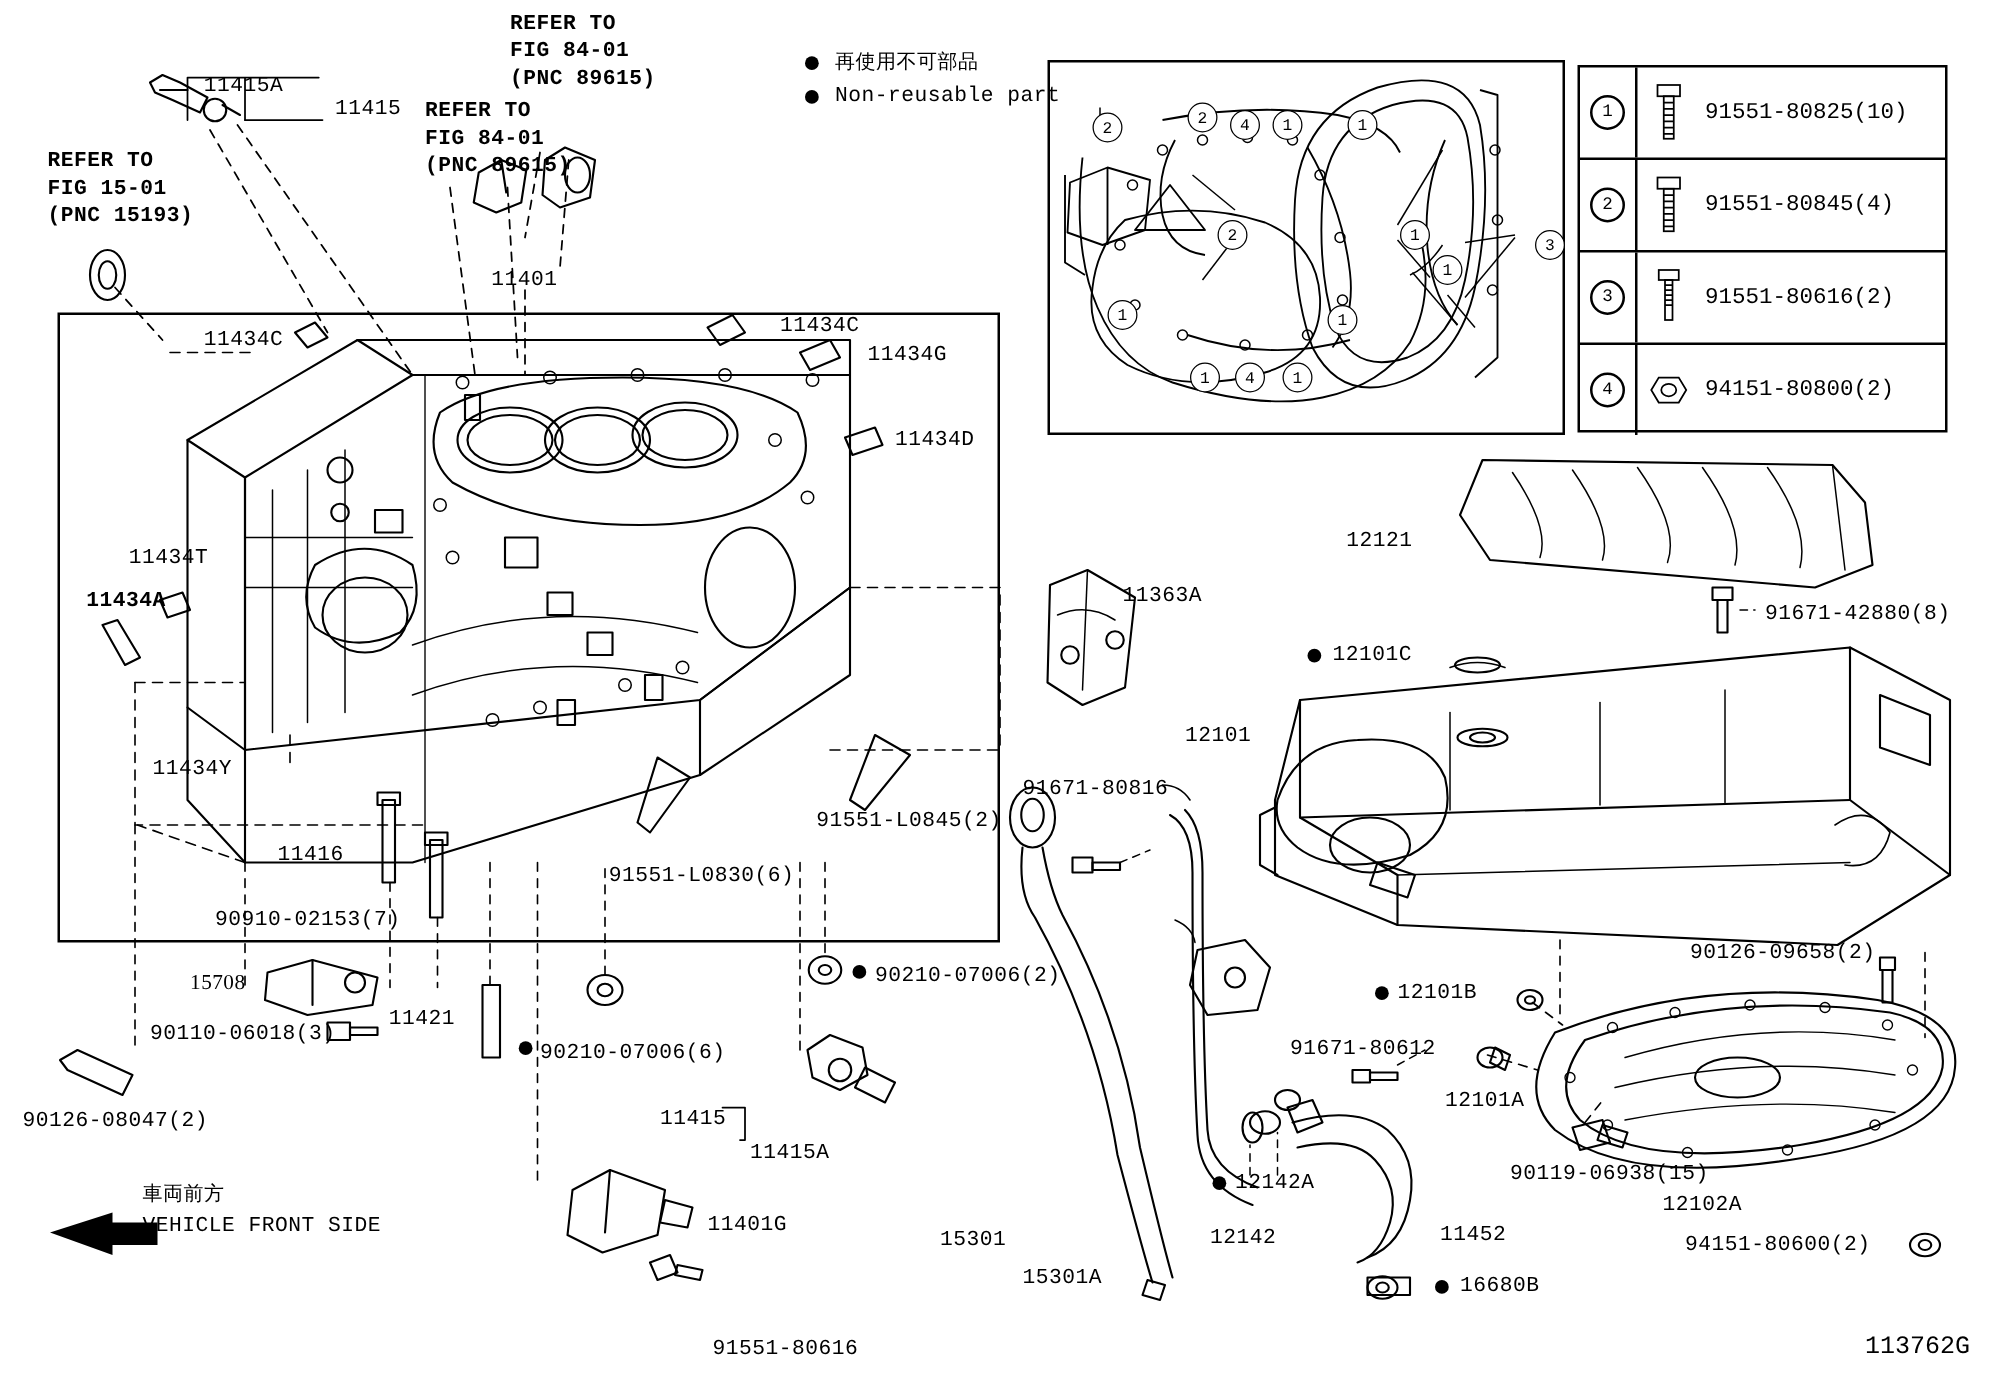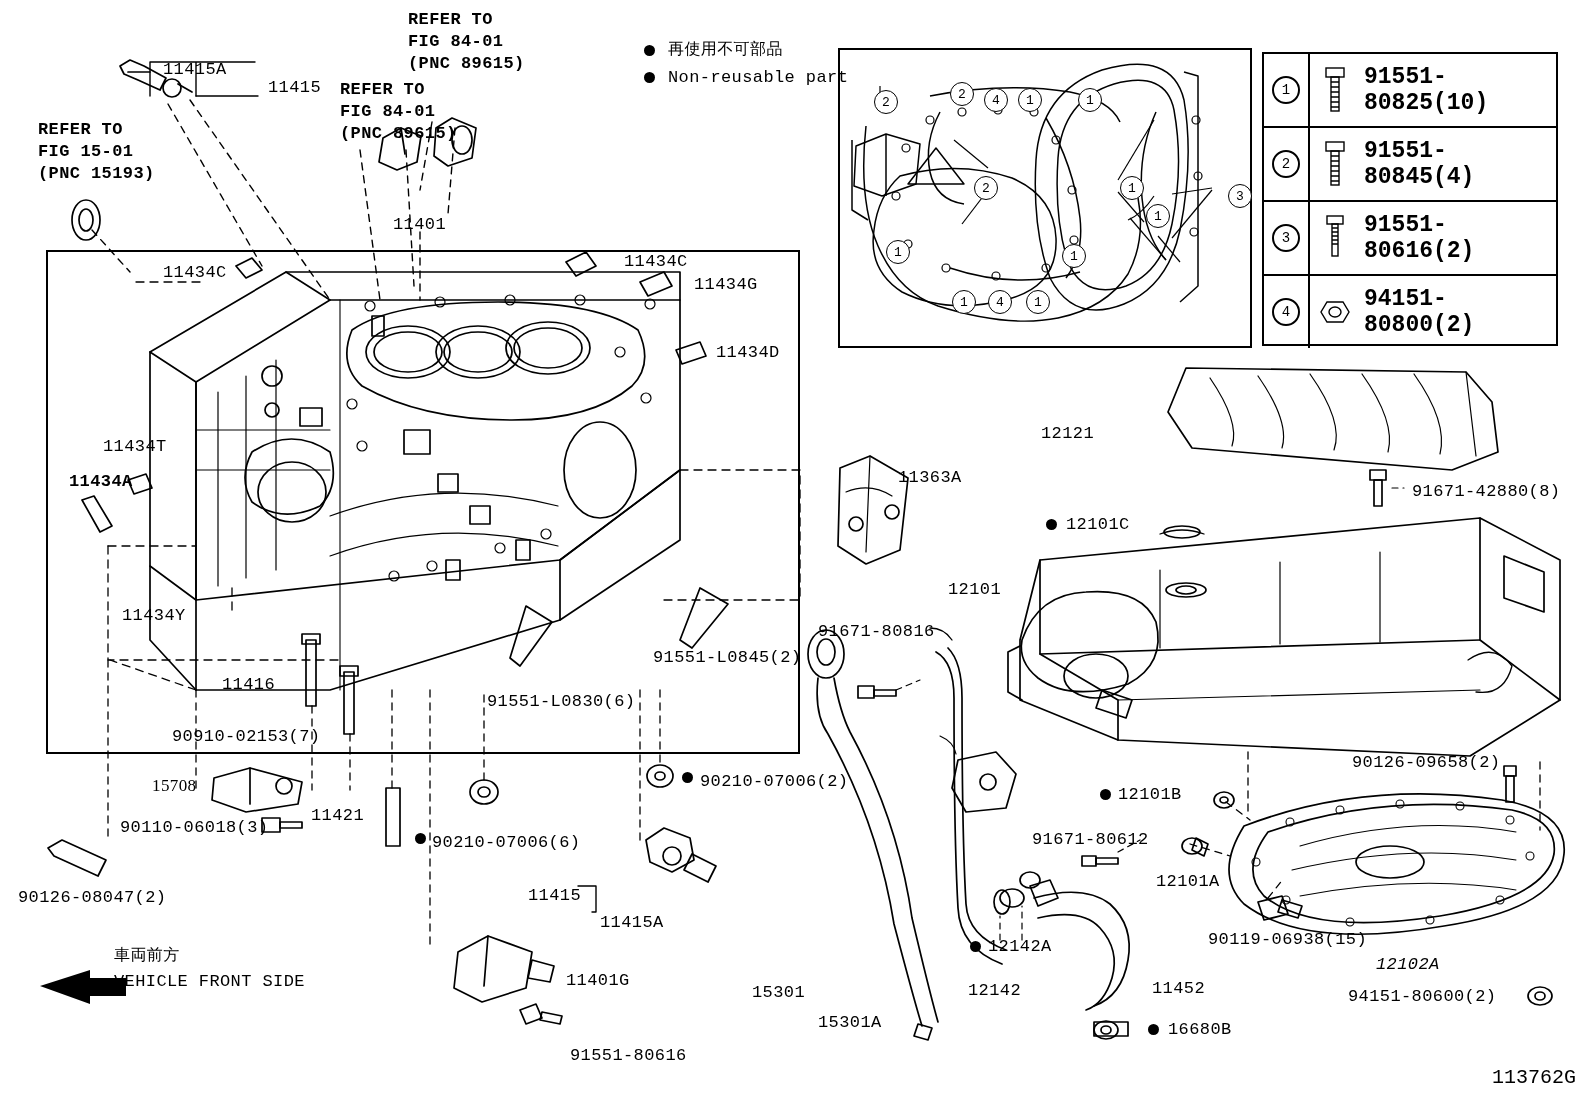--- a/index.html
+++ b/index.html
@@ -74,23 +74,22 @@
     display: flex; align-items: center; justify-content: center;
     font-family: "Liberation Mono", monospace;
     font-size: 14px;
   }
   .legendicon {
     width: 50px; min-width: 50px;
     display: flex; align-items: center; justify-content: center;
   }
   .legendtext {
     font-family: "Liberation Mono", monospace;
-    font-size: 23px;
+    font-size: 18px;
     padding-left: 4px;
-    font-weight: bold;
   }
   .panelbox {
     position: absolute;
     left: 46px;
     top: 250px;
     width: 750px;
     height: 500px;
     border: 2px solid #000;
   }
   .ormap {
@@ -557,38 +556,38 @@
   <div class="lbl" style="left:653px; top:648px;">91551-L0845(2)</div>
   <div class="lbl" style="left:152px; top:776px;font-family:Liberation Serif, serif;">15708</div>
   <div class="lbl" style="left:120px; top:818px;">90110-06018(3)</div>
   <div class="lbl" style="left:311px; top:806px;">11421</div>
   <div class="lbl" style="left:18px;  top:888px;">90126-08047(2)</div>
   <div class="lbl" style="left:432px; top:833px;">90210-07006(6)</div>
   <div class="lbl" style="left:700px; top:772px;">90210-07006(2)</div>
   <div class="lbl" style="left:528px; top:886px;">11415</div>
   <div class="lbl" style="left:600px; top:913px;">11415A</div>
   <div class="lbl" style="left:566px; top:971px;">11401G</div>
-  <div class="lbl" style="left:570px; top:1046px;">91551-80616</div>
+  <div class="lbl" style="left:570px; top:1070px;">91551-80616</div>
   <div class="lbl" style="left:898px; top:468px;">11363A</div>
-  <div class="lbl" style="left:1041px; top:424px;">12121</div>
+  <div class="lbl" style="left:1077px; top:424px;">12121</div>
   <div class="lbl" style="left:1412px; top:482px;">91671-42880(8)</div>
   <div class="lbl" style="left:1066px; top:515px;">12101C</div>
   <div class="lbl" style="left:948px; top:580px;">12101</div>
   <div class="lbl" style="left:818px; top:622px;">91671-80816</div>
   <div class="lbl" style="left:752px; top:983px;">15301</div>
   <div class="lbl" style="left:818px; top:1013px;">15301A</div>
   <div class="lbl" style="left:988px; top:937px;">12142A</div>
   <div class="lbl" style="left:968px; top:981px;">12142</div>
   <div class="lbl" style="left:1032px; top:830px;">91671-80612</div>
   <div class="lbl" style="left:1156px; top:872px;">12101A</div>
   <div class="lbl" style="left:1118px; top:785px;">12101B</div>
   <div class="lbl" style="left:1152px; top:979px;">11452</div>
   <div class="lbl" style="left:1168px; top:1020px;">16680B</div>
   <div class="lbl" style="left:1208px; top:930px;">90119-06938(15)</div>
-  <div class="lbl" style="left:1376px; top:955px;font-style:italic;">12102A</div>
+  <div class="lbl" style="left:1330px; top:955px;">12102A</div>
   <div class="lbl" style="left:1348px; top:987px;">94151-80600(2)</div>
   <div class="lbl" style="left:1352px; top:753px;">90126-09658(2)</div>
 
   <div class="dot" style="left:1046px; top:519px;"></div>
   <div class="dot" style="left:1100px; top:789px;"></div>
   <div class="dot" style="left:1148px; top:1024px;"></div>
   <div class="dot" style="left:970px; top:941px;"></div>
   <div class="dot" style="left:682px; top:772px;"></div>
   <div class="dot" style="left:415px; top:833px;"></div>
 

